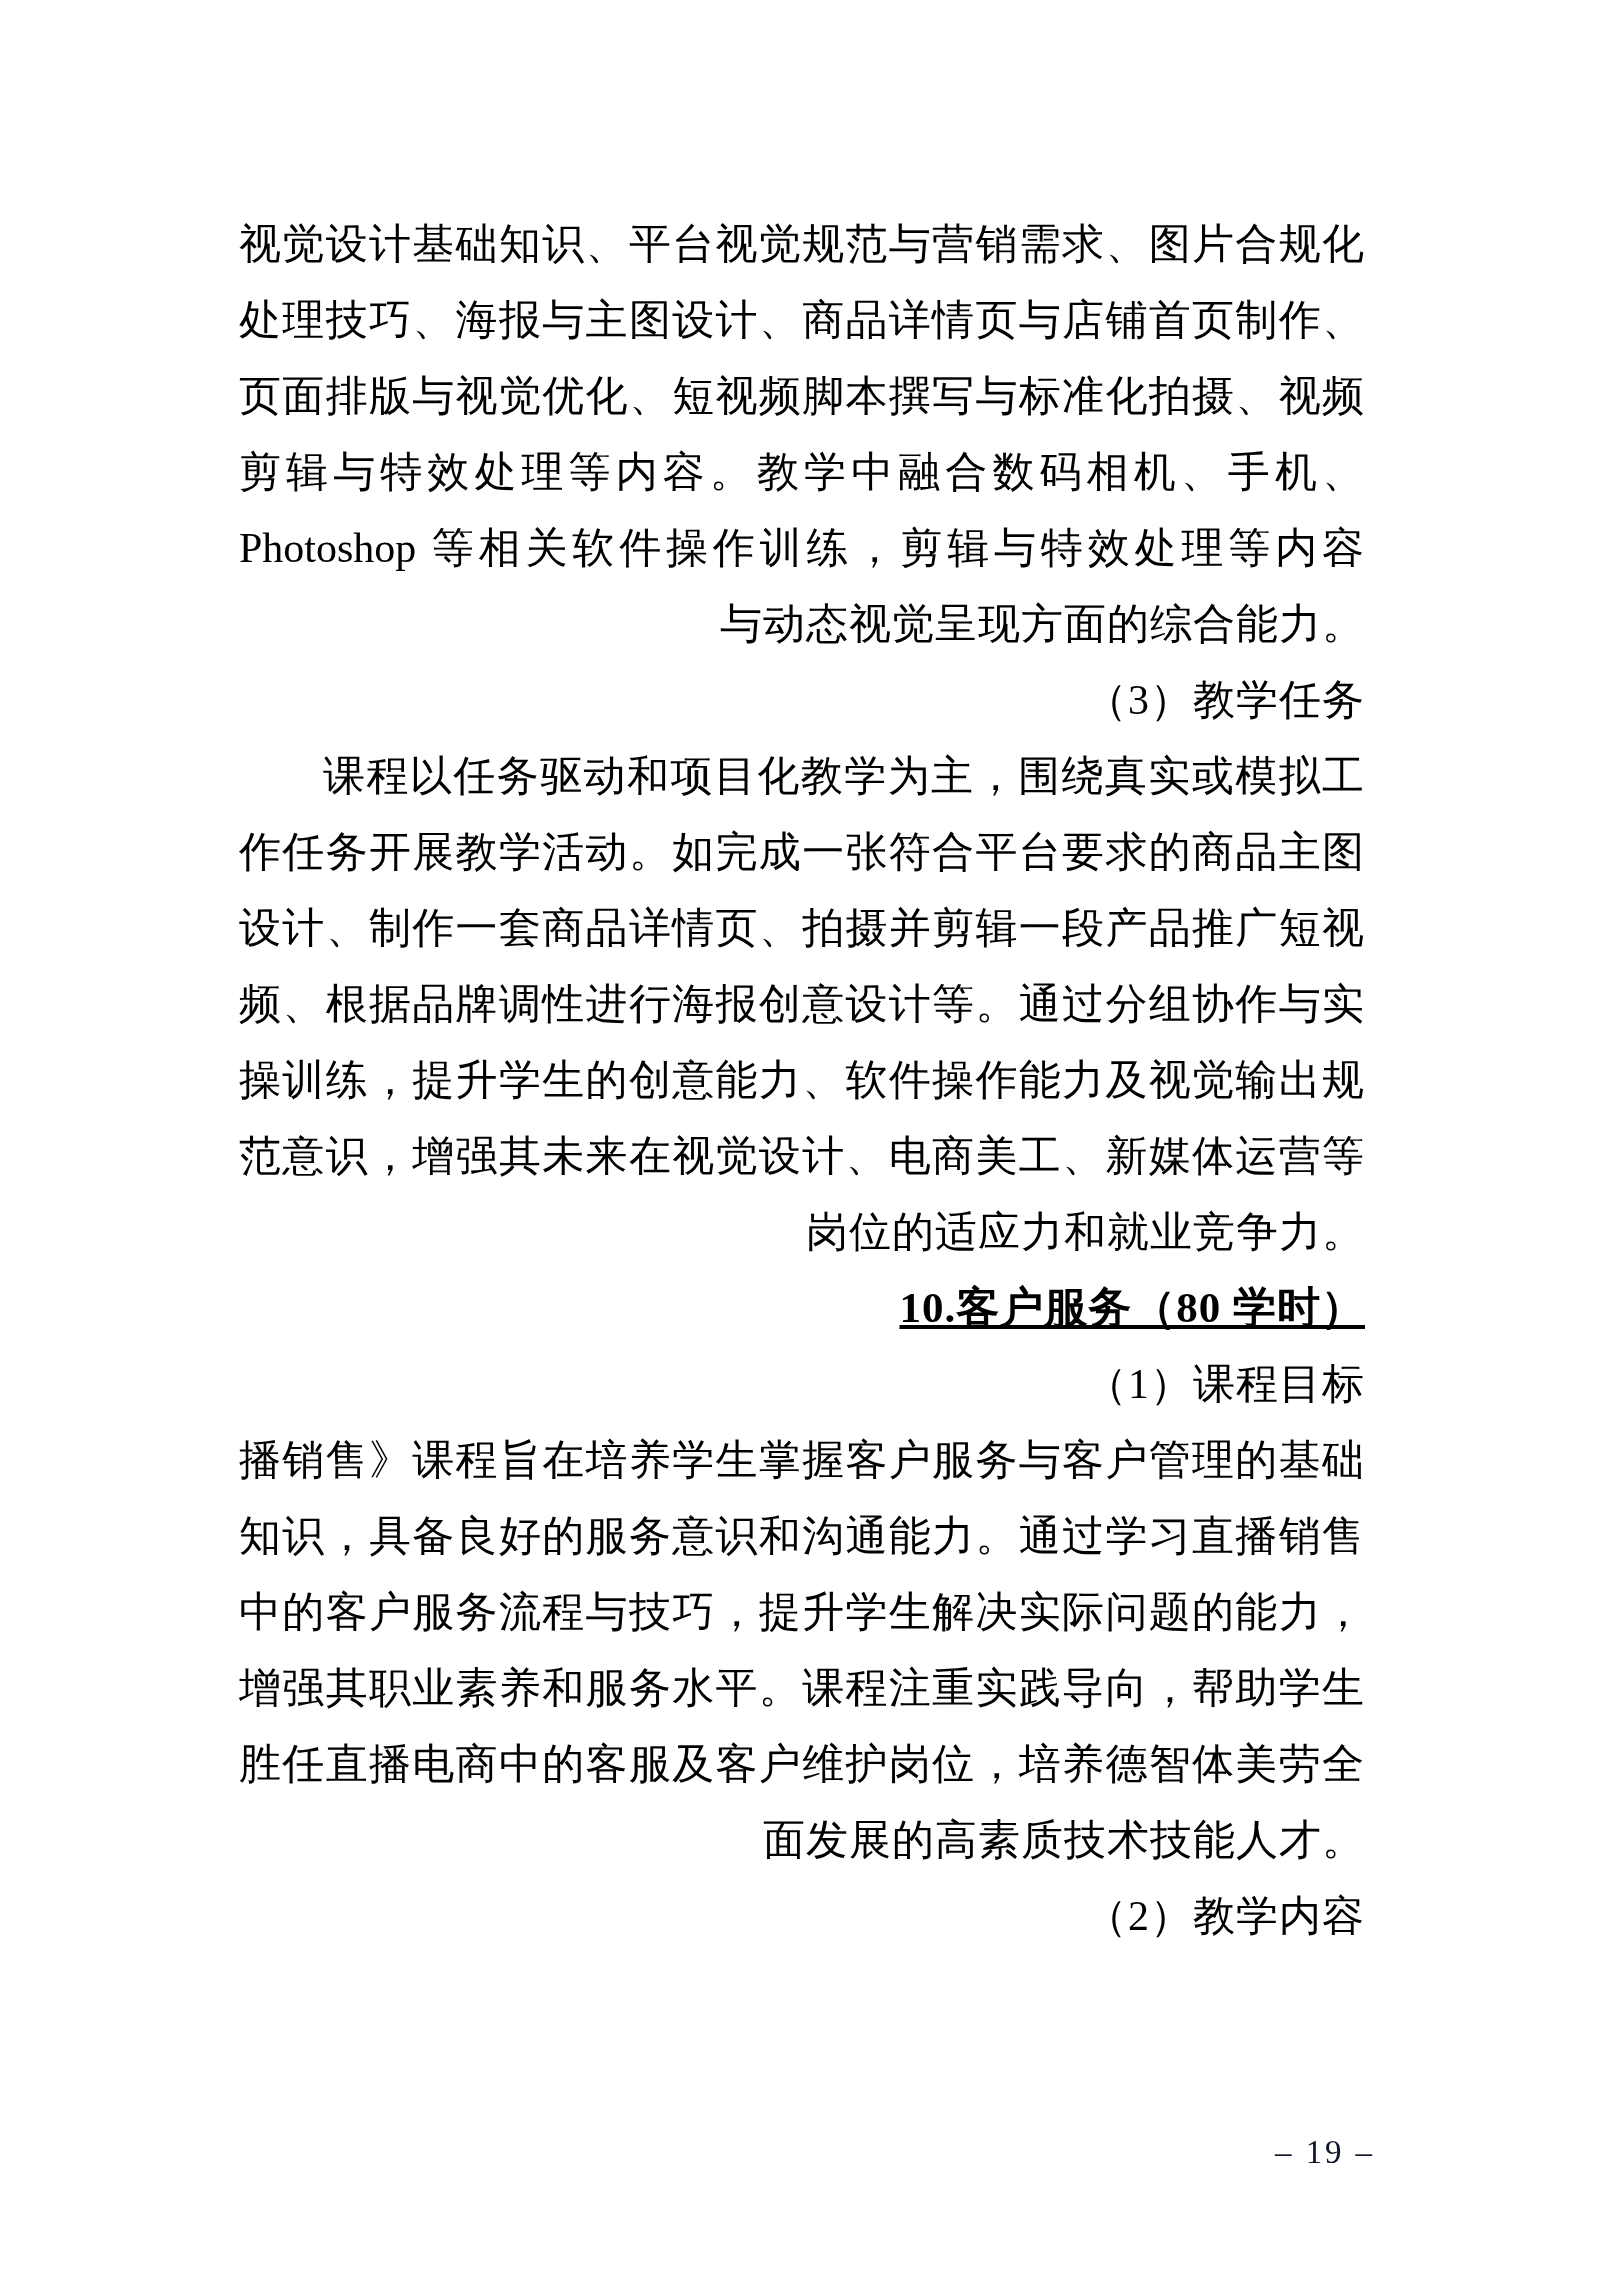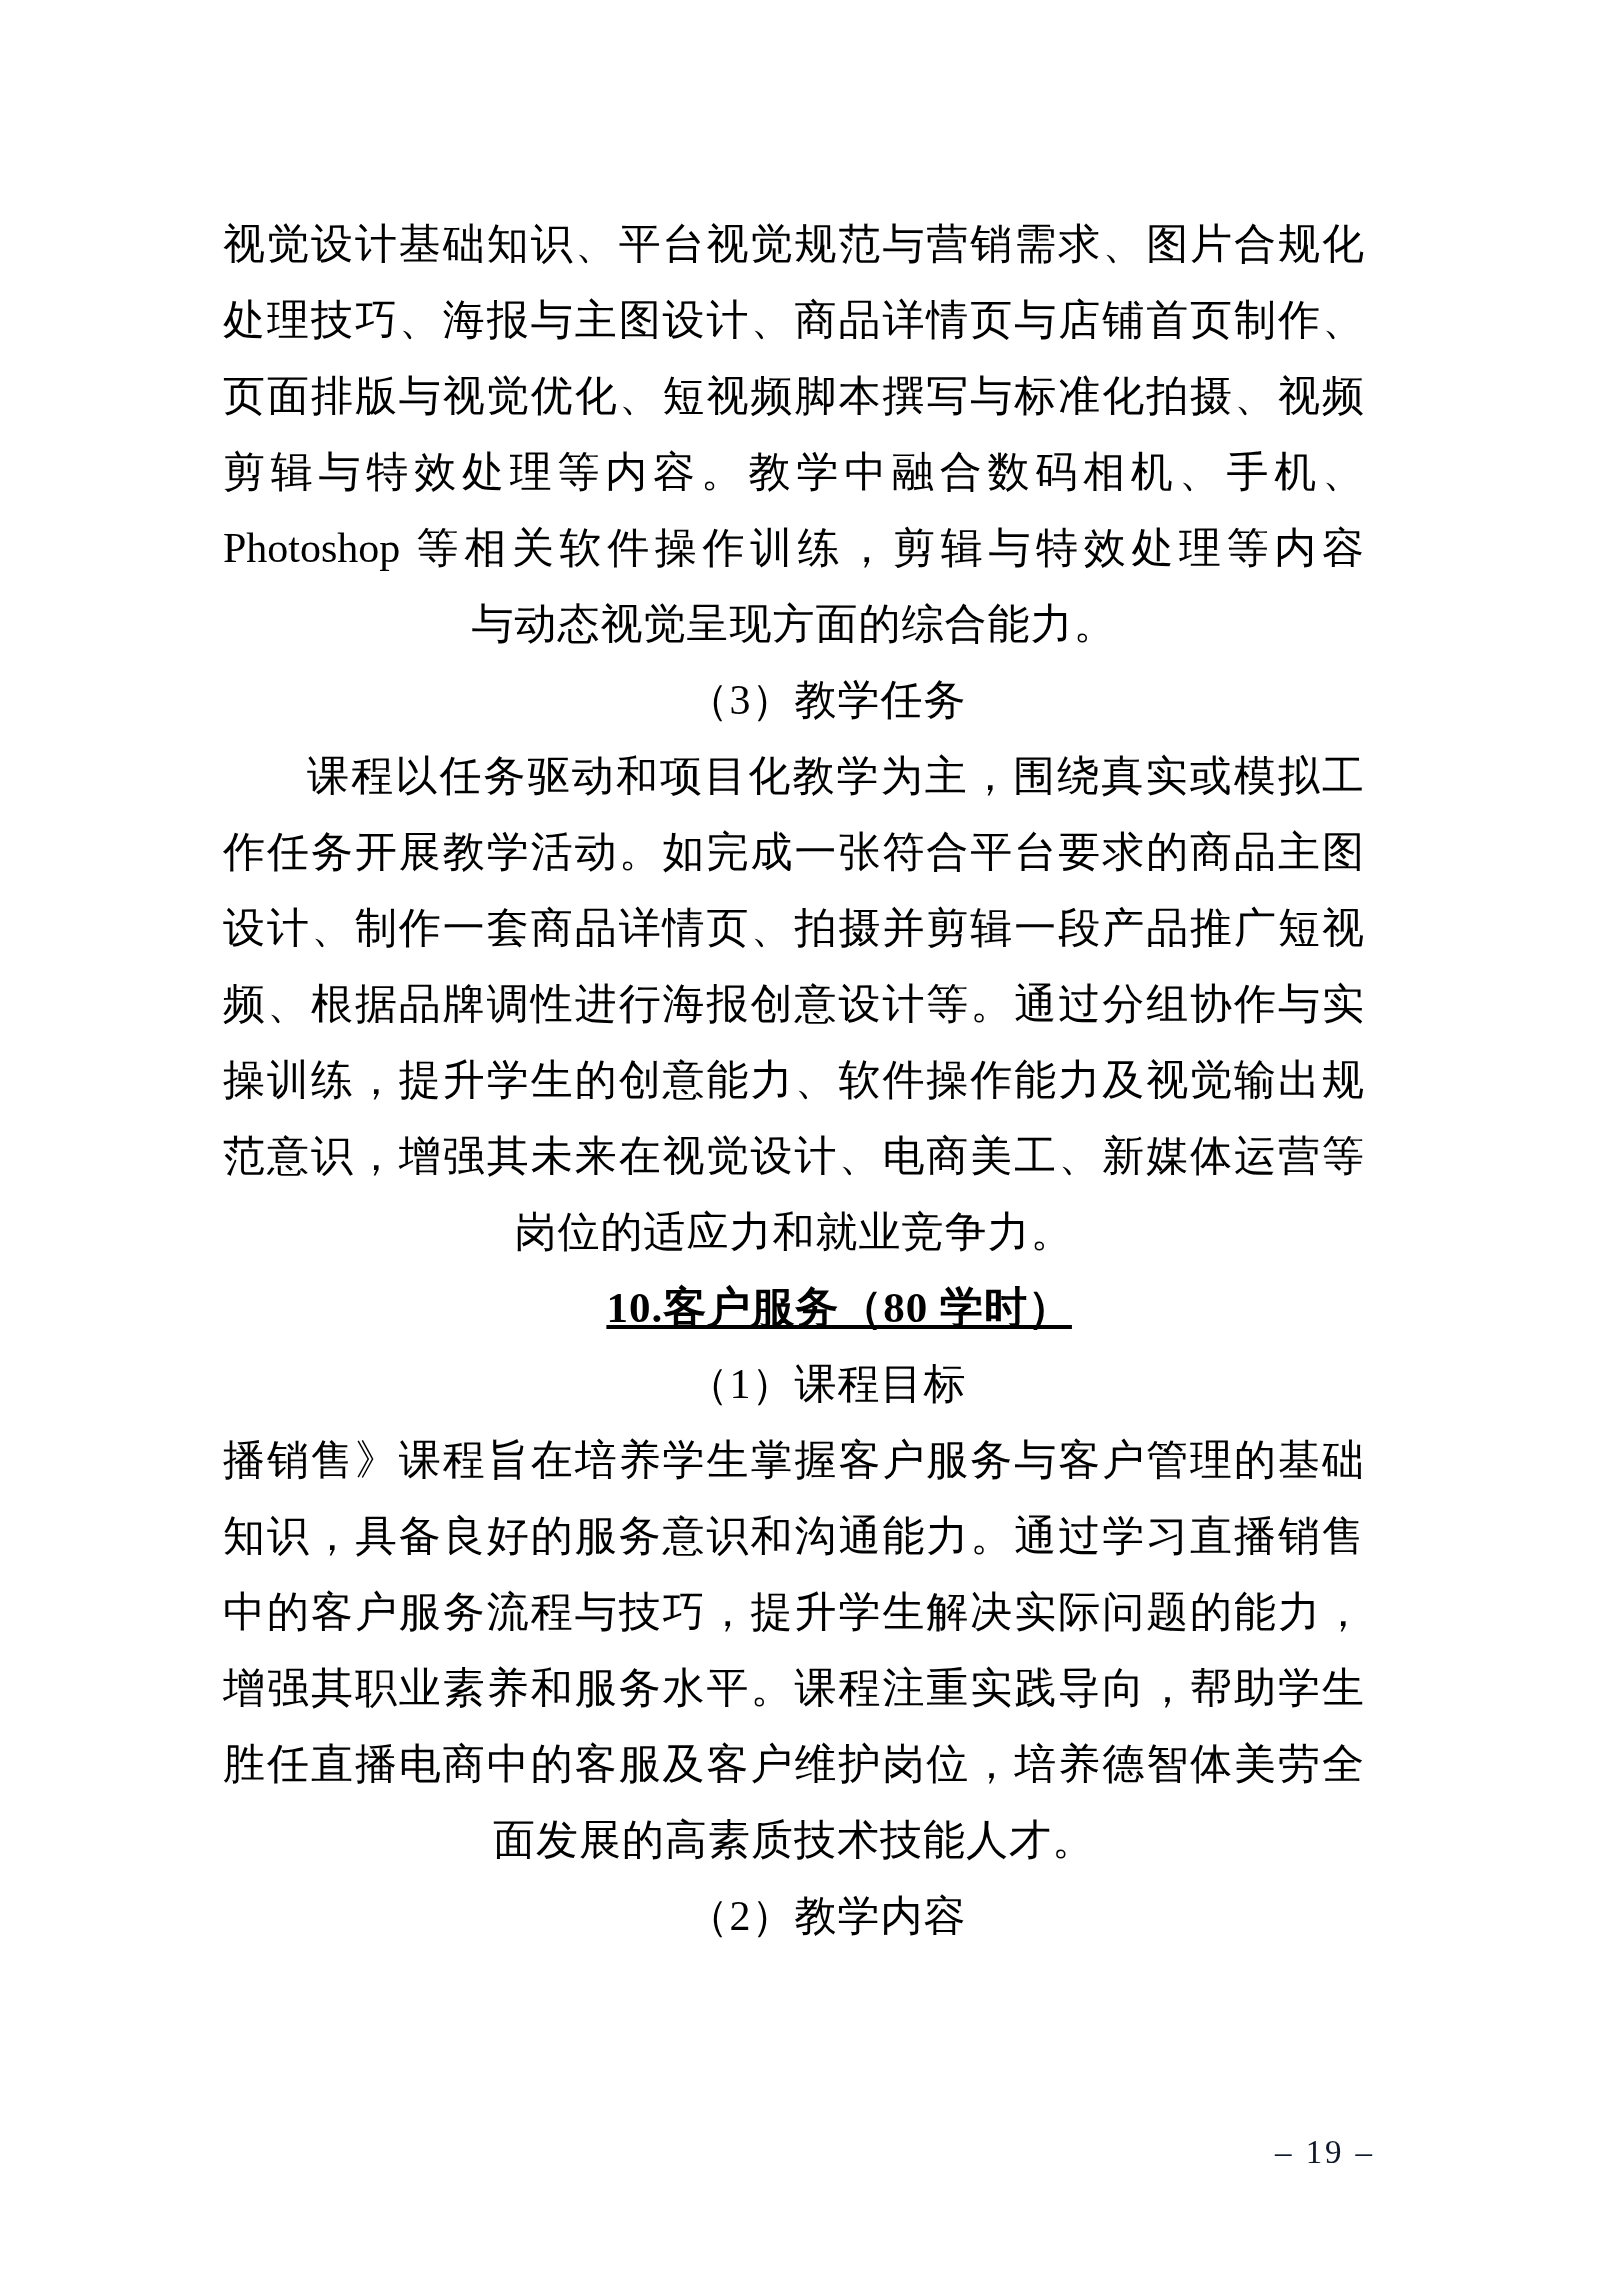--- a/index.html
+++ b/index.html
@@ -19,25 +19,26 @@
     position: absolute;
     left: 223px; top: 206px;
     width: 1142px;
   }
   .ln {
     font-size: 42px;
     line-height: 76px;
     height: 76px;
     letter-spacing: 1px;
     white-space: normal;
-    text-align: center;
+    text-align: right;
   }
   .just {
     text-align: justify;
     text-align-last: justify;
+    margin-left: 16px;
   }
   .ind-p { text-indent: 2em; }    
   .ind-b { text-indent: 1.55em; } 
   .ind-h { text-indent: 2.1em; }  
   .bold  { font-weight: 700; font-size: 43px; text-decoration: underline; }
   .latin {
     font-family: Liberation Serif, serif;
     letter-spacing: 0;
   }
   .pagenum {

